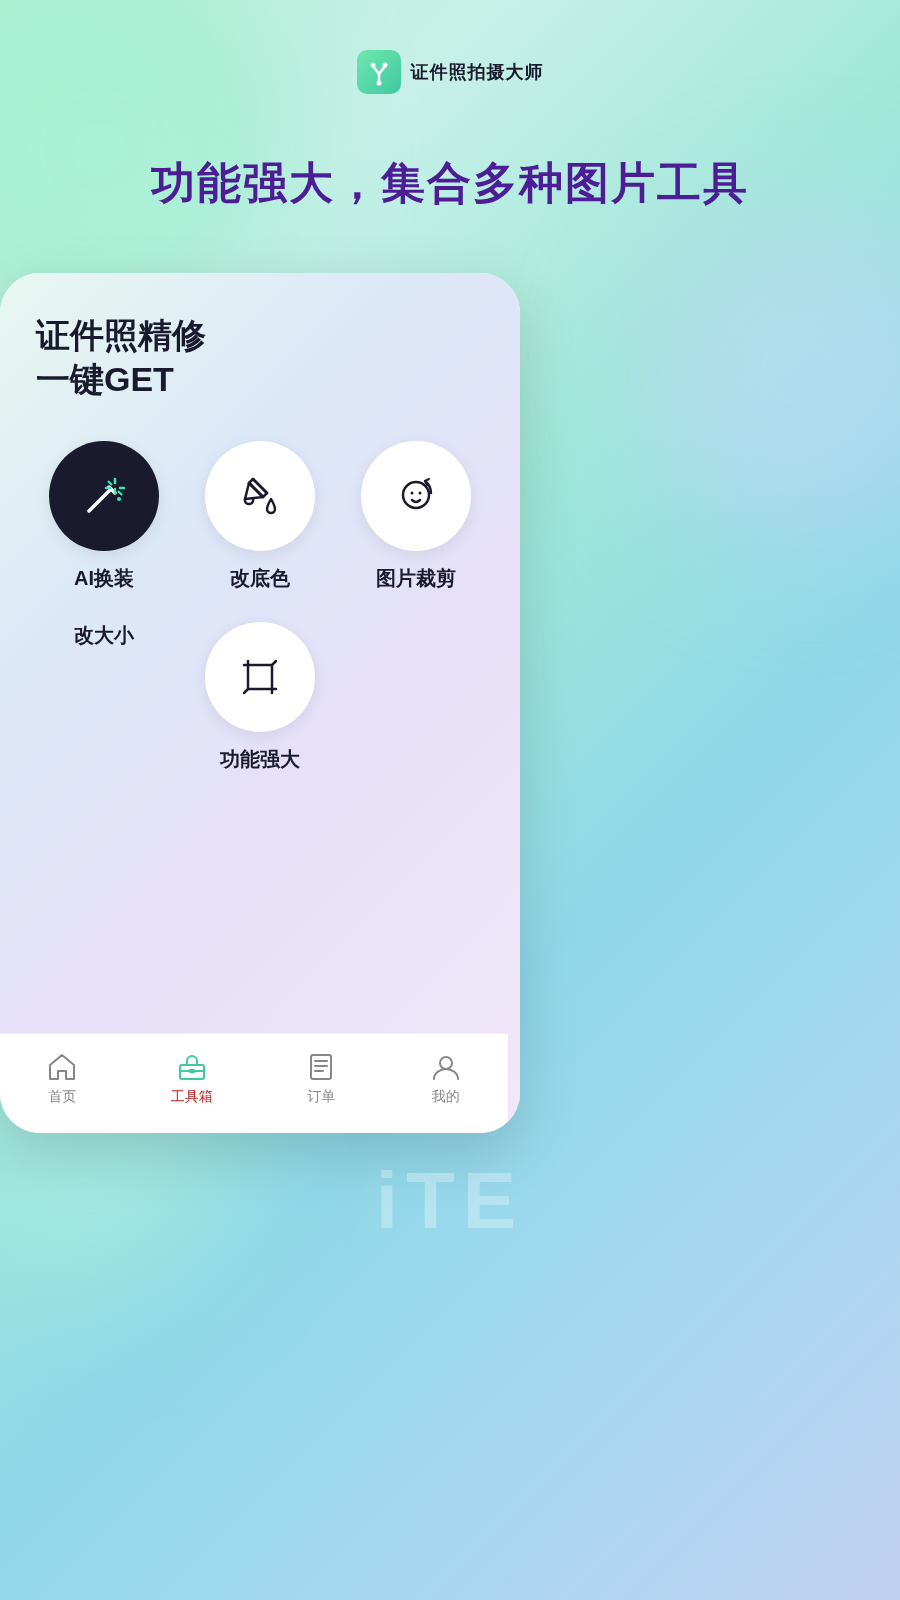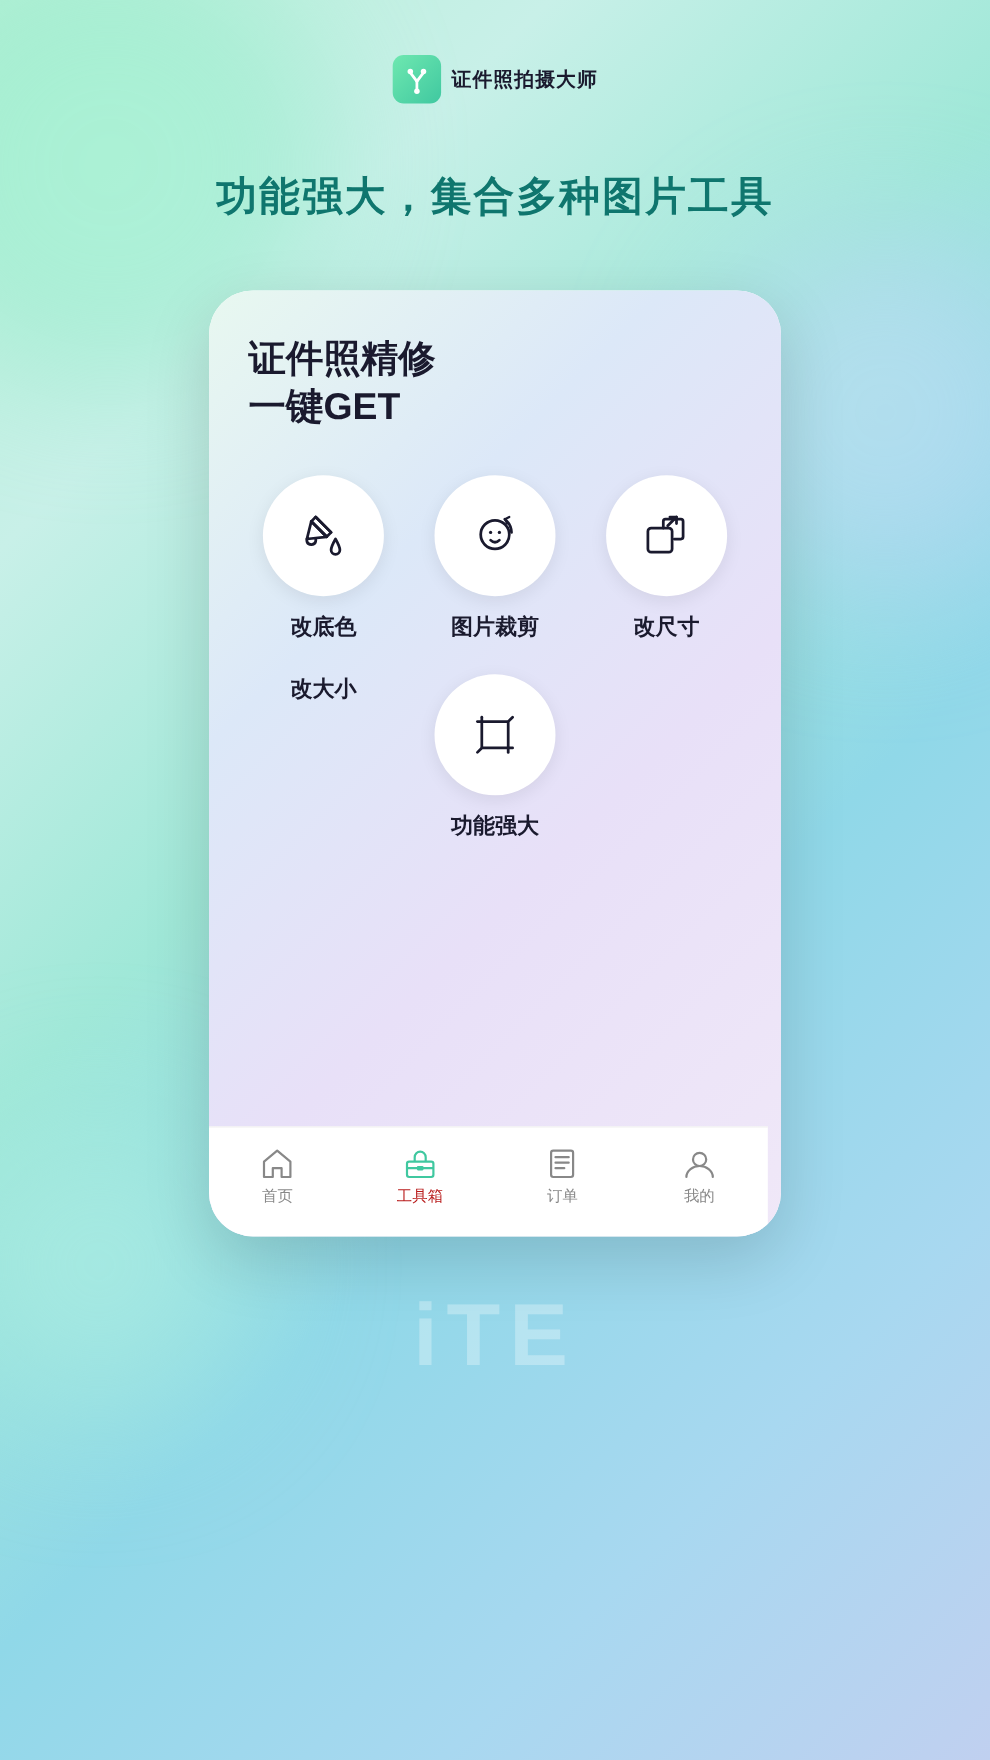--- a/index.html
+++ b/index.html
@@ -66,34 +66,34 @@
     .app-name {
       font-size: 18px;
       font-weight: 600;
       color: #1a1a2e;
       letter-spacing: 1px;
     }
 
     
     .main-heading {
       text-align: center;
-      font-size: 37px;
+      font-size: 44px;
       font-weight: 800;
-      color: #0f766e;
+      color: #4c1d95;
       margin-top: 60px;
       padding: 0 30px;
       position: relative;
       z-index: 10;
       letter-spacing: 2px;
     }
 
     
     .phone-mockup-wrapper {
       display: flex;
-      justify-content: center;
+      justify-content: flex-start;
       margin-top: 60px;
       position: relative;
       z-index: 10;
     }
 
     .phone-mockup {
       width: 520px;
       background: white;
       border-radius: 40px;
       box-shadow: 0 20px 60px rgba(0,0,0,0.15);
@@ -195,21 +195,21 @@
       color: #40c8a0;
     }
 
     
     .bottom-text-area {
       position: relative;
       z-index: 10;
       display: flex;
       justify-content: center;
       align-items: center;
-      margin-top: 44px;
+      margin-top: 22px;
     }
 
     .ite-text {
       font-size: 80px;
       font-weight: 900;
       color: rgba(255,255,255,0.3);
       letter-spacing: 8px;
     }
   </style>
 </head>
@@ -240,20 +240,38 @@
   <div class="phone-mockup">
     <div class="phone-screen">
 
       <div class="screen-title">
         <div>证件照精修</div>
         <div>一键GET</div>
       </div>
 
       <div class="tool-grid">
 
+        <div class="tool-item">
+          <div class="tool-icon-circle dark">
+            <svg viewBox="0 0 50 50" fill="none" xmlns="http://www.w3.org/2000/svg">
+
+              <line x1="10" y1="40" x2="32" y2="18" stroke="white" stroke-width="3.5" stroke-linecap="round"></line>
+              <line x1="30" y1="16" x2="36" y2="22" stroke="white" stroke-width="3.5" stroke-linecap="round"></line>
+
+              <line x1="36" y1="12" x2="36" y2="8" stroke="#40e8b0" stroke-width="2.5" stroke-linecap="round"></line>
+              <line x1="36" y1="22" x2="36" y2="18" stroke="#40e8b0" stroke-width="2.5" stroke-linecap="round"></line>
+              <line x1="31" y1="17" x2="27" y2="17" stroke="#40e8b0" stroke-width="2.5" stroke-linecap="round"></line>
+              <line x1="41" y1="17" x2="45" y2="17" stroke="#40e8b0" stroke-width="2.5" stroke-linecap="round"></line>
+              <line x1="32.5" y1="13.5" x2="29.5" y2="10.5" stroke="#40e8b0" stroke-width="2" stroke-linecap="round"></line>
+              <line x1="39.5" y1="20.5" x2="42.5" y2="23.5" stroke="#40e8b0" stroke-width="2" stroke-linecap="round"></line>
+              <circle cx="40" cy="28" r="2" fill="#40e8b0"></circle>
+            </svg>
+          </div>
+          <span class="tool-label">AI换装</span>
+        </div>
 
         <div class="tool-item">
           <div class="tool-icon-circle">
             <svg viewBox="0 0 50 50" fill="none" xmlns="http://www.w3.org/2000/svg">
 
               <path d="M18 8 L32 22" stroke="#1a1a2e" stroke-width="2.5" stroke-linecap="round"></path>
               <path d="M14 12 L28 26" stroke="#1a1a2e" stroke-width="2.5" stroke-linecap="round"></path>
               <path d="M14 12 L18 8 L32 22 L28 26 Z" fill="none" stroke="#1a1a2e" stroke-width="2.5" stroke-linejoin="round"></path>
               <path d="M14 12 L10 28 L28 26 Z" fill="none" stroke="#1a1a2e" stroke-width="2.5" stroke-linejoin="round"></path>
               <path d="M10 28 C10 28 9 33 14 33 C19 33 18 28 18 28" stroke="#1a1a2e" stroke-width="2.5" stroke-linecap="round"></path>
@@ -273,33 +291,20 @@
               <circle cx="29" cy="22" r="1.5" fill="#1a1a2e"></circle>
               <path d="M21 29 Q25 33 29 29" stroke="#1a1a2e" stroke-width="2.5" stroke-linecap="round" fill="none"></path>
 
               <path d="M34 10 A16 16 0 0 1 40 22" stroke="#1a1a2e" stroke-width="2.5" stroke-linecap="round" fill="none"></path>
               <polyline points="38,8 34,10 36,14" stroke="#1a1a2e" stroke-width="2" stroke-linecap="round" stroke-linejoin="round" fill="none"></polyline>
             </svg>
           </div>
           <span class="tool-label">图片裁剪</span>
         </div>
 
-        <div class="tool-item">
-          <div class="tool-icon-circle">
-            <svg viewBox="0 0 50 50" fill="none" xmlns="http://www.w3.org/2000/svg">
-
-              <rect x="8" y="18" width="22" height="22" rx="3" stroke="#1a1a2e" stroke-width="2.5"></rect>
-              <path d="M22 18 L22 12 A2 2 0 0 1 24 10 L38 10 A2 2 0 0 1 40 12 L40 26 A2 2 0 0 1 38 28 L32 28" stroke="#1a1a2e" stroke-width="2.5" stroke-linecap="round" fill="none"></path>
-
-              <line x1="26" y1="16" x2="34" y2="8" stroke="#1a1a2e" stroke-width="2.5" stroke-linecap="round"></line>
-              <polyline points="28,8 34,8 34,14" stroke="#1a1a2e" stroke-width="2.5" stroke-linecap="round" stroke-linejoin="round" fill="none"></polyline>
-            </svg>
-          </div>
-          <span class="tool-label">改尺寸</span>
-        </div>
 
         <div class="tool-item">
           <span class="tool-label">改大小</span>
         </div>
 
         <div class="tool-item">
           <div class="tool-icon-circle">
             <svg viewBox="0 0 50 50" fill="none" xmlns="http://www.w3.org/2000/svg">
 
               <rect x="13" y="13" width="24" height="24" rx="1" stroke="#1a1a2e" stroke-width="2.5" fill="none"></rect>

